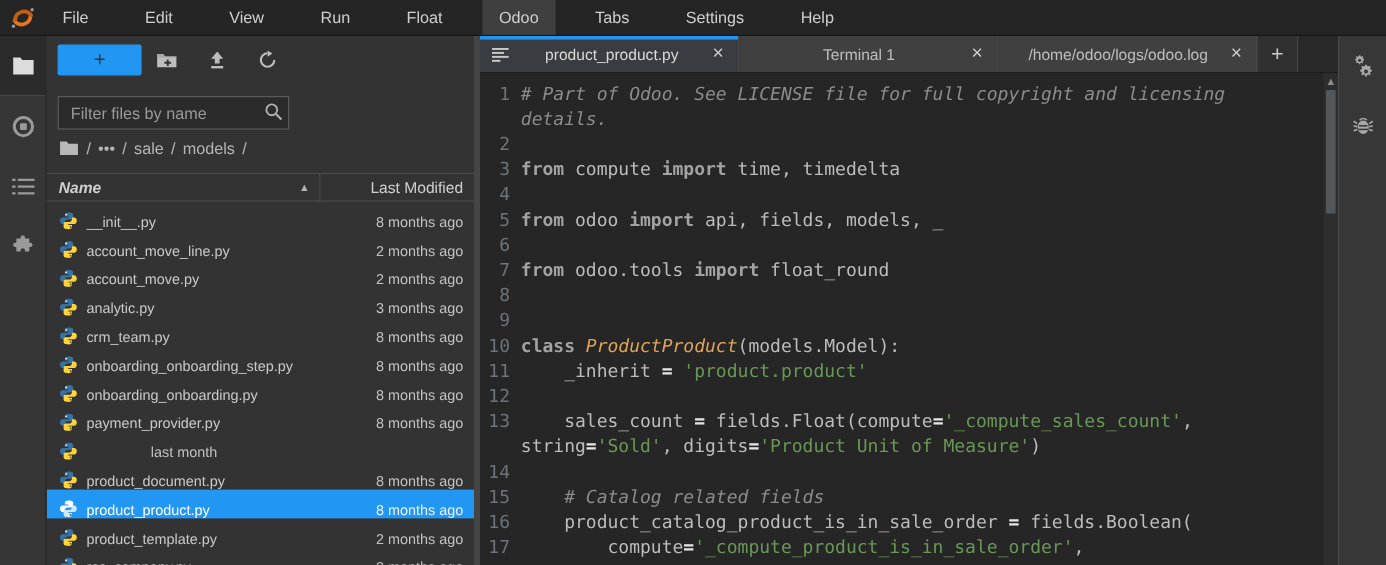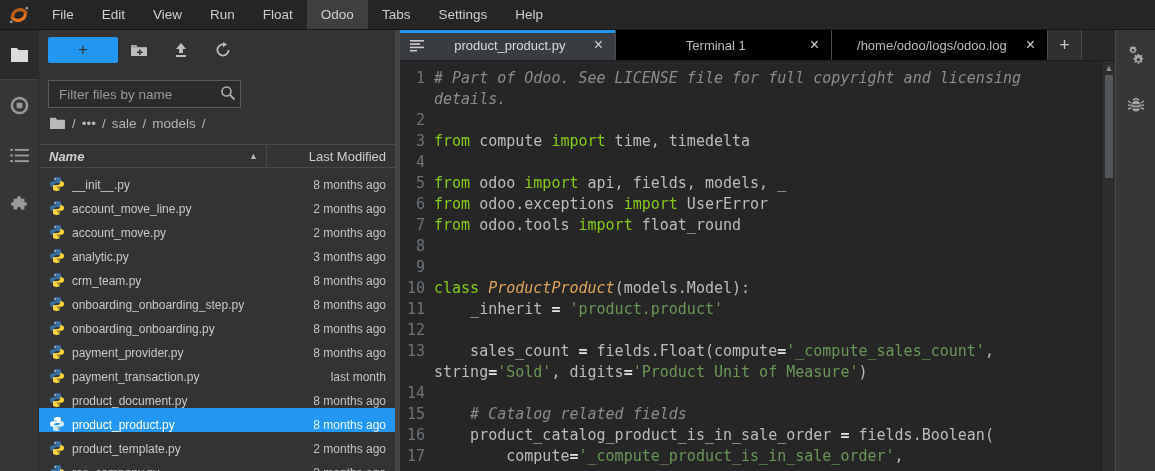--- a/index.html
+++ b/index.html
@@ -52,37 +52,37 @@
   .frow .fname { flex:1; white-space:nowrap; overflow:hidden; }
   .frow .ftime { width:118px; text-align:right; padding-right:9px; color:#c2c2c2; white-space:nowrap; }
   .frow.selected { background:#2196f3; color:#ffffff; }
   .frow.selected .ftime { color:#eaf4ff; }
 
   .splitter { width:5px; flex:0 0 5px; background:#454545; cursor:col-resize; }
 
   
   .editorcol { flex:1; display:flex; flex-direction:column; min-width:0; background:#262626; }
   .tabbar { height:31px; flex:0 0 31px; background:#282828; display:flex; align-items:stretch; border-bottom:1px solid #1d1d1d; }
-  .tab { width:216px; display:flex; align-items:center; background:#000000; border-right:1px solid #4a4a4a;
+  .tab { width:216px; display:flex; align-items:center; background:#404040; border-right:1px solid #4a4a4a;
     color:#bdbdbd; font-size:13px; padding:0 8px 0 10px; cursor:pointer; position:relative; }
   .tab.active { background:#393c41; color:#d9d9d9; }
   .tab.active::before { content:""; position:absolute; top:0; left:0; right:0; height:3px; background:#2196f3; }
   .tab .tlabel { flex:1; text-align:center; white-space:nowrap; overflow:hidden; }
   .tab .ticon { margin-right:6px; color:#c9c9c9; display:flex; }
   .tab .tclose { color:#d0d0d0; font-size:16px; line-height:16px; padding:0 4px; cursor:pointer; }
   .tab-add { width:34px; display:flex; align-items:center; justify-content:center; color:#c9c9c9; font-size:18px; cursor:pointer; background:#303030; border-right:1px solid #4a4a4a; }
   .tabbar-fill { flex:1; background:#282828; }
 
   .editorwrap { flex:1; display:flex; min-height:0; }
   .editor { flex:1; background:#262626; padding-top:7px; overflow:hidden;
     font-family:"DejaVu Sans Mono", monospace; font-size:15px; line-height:21px; }
   .code-row { display:flex; white-space:pre; }
   .gutter { width:34px; flex:0 0 34px; text-align:right; padding-right:9px; color:#6d7378; user-select:none; }
   .code { color:#bcbcbc; }
-  .tok-kw { color:#84cc16; font-weight:normal; }
+  .tok-kw { color:#a3a3a3; font-weight:bold; }
   .tok-cl { color:#e0a458;font-style:italic; }
   .tok-st { color:#699856; }
   .tok-cm { color:#8c8c8c; font-style:italic; }
   .tok-op { color:#e3e3e3; font-weight:bold; }
   .tok-pl { color:#bcbcbc; }
 
   
   .scrollbar { width:12px; flex:0 0 12px; background:#2e2e2e; display:flex; flex-direction:column; align-items:center; }
   .sb-arrow { height:14px; display:flex; align-items:center; justify-content:center; color:#8d8d8d; font-size:9px; }
   .sb-thumb { width:8px; height:103px; background:#53575a; border-radius:1px; }
@@ -99,21 +99,21 @@
 
   <div class="menubar">
     <div class="logo-wrap">
       <svg width="22" height="22" viewBox="0 0 24 24">
         <path d="M4.5 14.5 A 8 8 0 0 0 19 10" fill="none" stroke="#e8761e" stroke-width="3.4" stroke-linecap="round"></path>
         <path d="M19.5 9.5 A 8 8 0 0 0 5 14" fill="none" stroke="#c05f15" stroke-width="3.4" stroke-linecap="round"></path>
         <circle cx="20.5" cy="4.5" r="1.5" fill="#9a9a9a"></circle>
         <circle cx="3.5" cy="19.5" r="1.5" fill="#9a9a9a"></circle>
       </svg>
     </div>
-    <div id="menu-items" style="display:flex;">
+    <div id="menu-items" style="display:flex;gap:19px;">
         <div class="menu-item">File</div>
         <div class="menu-item">Edit</div>
         <div class="menu-item">View</div>
         <div class="menu-item">Run</div>
         <div class="menu-item">Float</div>
         <div class="menu-item active">Odoo</div>
         <div class="menu-item">Tabs</div>
         <div class="menu-item">Settings</div>
         <div class="menu-item">Help</div>
       </div>
@@ -299,21 +299,20 @@
             <span class="fname">payment_provider.py</span>
             <span class="ftime">8 months ago</span>
           </div>
           <div class="frow">
             <span class="ficon"><svg width="16" height="16" viewBox="0 0 16 16">
                 <path d="M8 1c-2.2 0-3 .9-3 2v1.5h3v.8H3.3C2 5.3 1 6.3 1 8s1 2.7 2.3 2.7H5V9.2c0-1.2 1-2.2 2.3-2.2h3.2c1 0 1.5-.7 1.5-1.6V3c0-1.1-.9-2-3-2z" fill="#3773a5"></path>
                 <circle cx="6.1" cy="2.9" r=".75" fill="#e8f4fd"></circle>
                 <path d="M8 15c2.2 0 3-.9 3-2v-1.5H8v-.8h4.7c1.3 0 2.3-1 2.3-2.7s-1-2.7-2.3-2.7H11v1.5c0 1.2-1 2.2-2.3 2.2H5.5c-1 0-1.5.7-1.5 1.6V13c0 1.1.9 2 4 2z" fill="#ffd43b"></path>
                 <circle cx="9.9" cy="13.1" r=".75" fill="#5a4a10"></circle>
               </svg></span>
-            <span class="fname">payment_transaction.py</span>
             <span class="ftime">last month</span>
           </div>
           <div class="frow">
             <span class="ficon"><svg width="16" height="16" viewBox="0 0 16 16">
                 <path d="M8 1c-2.2 0-3 .9-3 2v1.5h3v.8H3.3C2 5.3 1 6.3 1 8s1 2.7 2.3 2.7H5V9.2c0-1.2 1-2.2 2.3-2.2h3.2c1 0 1.5-.7 1.5-1.6V3c0-1.1-.9-2-3-2z" fill="#3773a5"></path>
                 <circle cx="6.1" cy="2.9" r=".75" fill="#e8f4fd"></circle>
                 <path d="M8 15c2.2 0 3-.9 3-2v-1.5H8v-.8h4.7c1.3 0 2.3-1 2.3-2.7s-1-2.7-2.3-2.7H11v1.5c0 1.2-1 2.2-2.3 2.2H5.5c-1 0-1.5.7-1.5 1.6V13c0 1.1.9 2 4 2z" fill="#ffd43b"></path>
                 <circle cx="9.9" cy="13.1" r=".75" fill="#5a4a10"></circle>
               </svg></span>
             <span class="fname">product_document.py</span>
@@ -382,21 +381,21 @@
           <div class="tabbar-fill"></div>
         </div>
       <div class="editorwrap">
         <div class="editor" id="code-editor">
             <div class="code-row"><span class="gutter">1</span><span class="code"><span class="tok-cm"># Part of Odoo. See LICENSE file for full copyright and licensing</span></span></div>
             <div class="code-row"><span class="gutter"></span><span class="code"><span class="tok-cm">details.</span></span></div>
             <div class="code-row"><span class="gutter">2</span><span class="code">&nbsp;</span></div>
             <div class="code-row"><span class="gutter">3</span><span class="code"><span class="tok-kw">from</span><span class="tok-pl"> compute </span><span class="tok-kw">import</span><span class="tok-pl"> time, timedelta</span></span></div>
             <div class="code-row"><span class="gutter">4</span><span class="code">&nbsp;</span></div>
             <div class="code-row"><span class="gutter">5</span><span class="code"><span class="tok-kw">from</span><span class="tok-pl"> odoo </span><span class="tok-kw">import</span><span class="tok-pl"> api, fields, models, _</span></span></div>
-            <div class="code-row"><span class="gutter">6</span><span class="code"><span class="tok-kw">from</span><span class="tok-pl"> odoo.exceptions </span><span class="tok-kw">import</span><span class="tok-pl"> UserError</span></span></div>
+            <div class="code-row"><span class="gutter">6</span></div>
             <div class="code-row"><span class="gutter">7</span><span class="code"><span class="tok-kw">from</span><span class="tok-pl"> odoo.tools </span><span class="tok-kw">import</span><span class="tok-pl"> float_round</span></span></div>
             <div class="code-row"><span class="gutter">8</span><span class="code">&nbsp;</span></div>
             <div class="code-row"><span class="gutter">9</span><span class="code">&nbsp;</span></div>
             <div class="code-row"><span class="gutter">10</span><span class="code"><span class="tok-kw">class</span><span class="tok-pl"> </span><span class="tok-cl">ProductProduct</span><span class="tok-pl">(models.Model):</span></span></div>
             <div class="code-row"><span class="gutter">11</span><span class="code"><span class="tok-pl">    _inherit </span><span class="tok-op">=</span><span class="tok-pl"> </span><span class="tok-st">'product.product'</span></span></div>
             <div class="code-row"><span class="gutter">12</span><span class="code">&nbsp;</span></div>
             <div class="code-row"><span class="gutter">13</span><span class="code"><span class="tok-pl">    sales_count </span><span class="tok-op">=</span><span class="tok-pl"> fields.Float(compute</span><span class="tok-op">=</span><span class="tok-st">'_compute_sales_count'</span><span class="tok-pl">,</span></span></div>
             <div class="code-row"><span class="gutter"></span><span class="code"><span class="tok-pl">string</span><span class="tok-op">=</span><span class="tok-st">'Sold'</span><span class="tok-pl">, digits</span><span class="tok-op">=</span><span class="tok-st">'Product Unit of Measure'</span><span class="tok-pl">)</span></span></div>
             <div class="code-row"><span class="gutter">14</span><span class="code">&nbsp;</span></div>
             <div class="code-row"><span class="gutter">15</span><span class="code"><span class="tok-cm">    # Catalog related fields</span></span></div>

